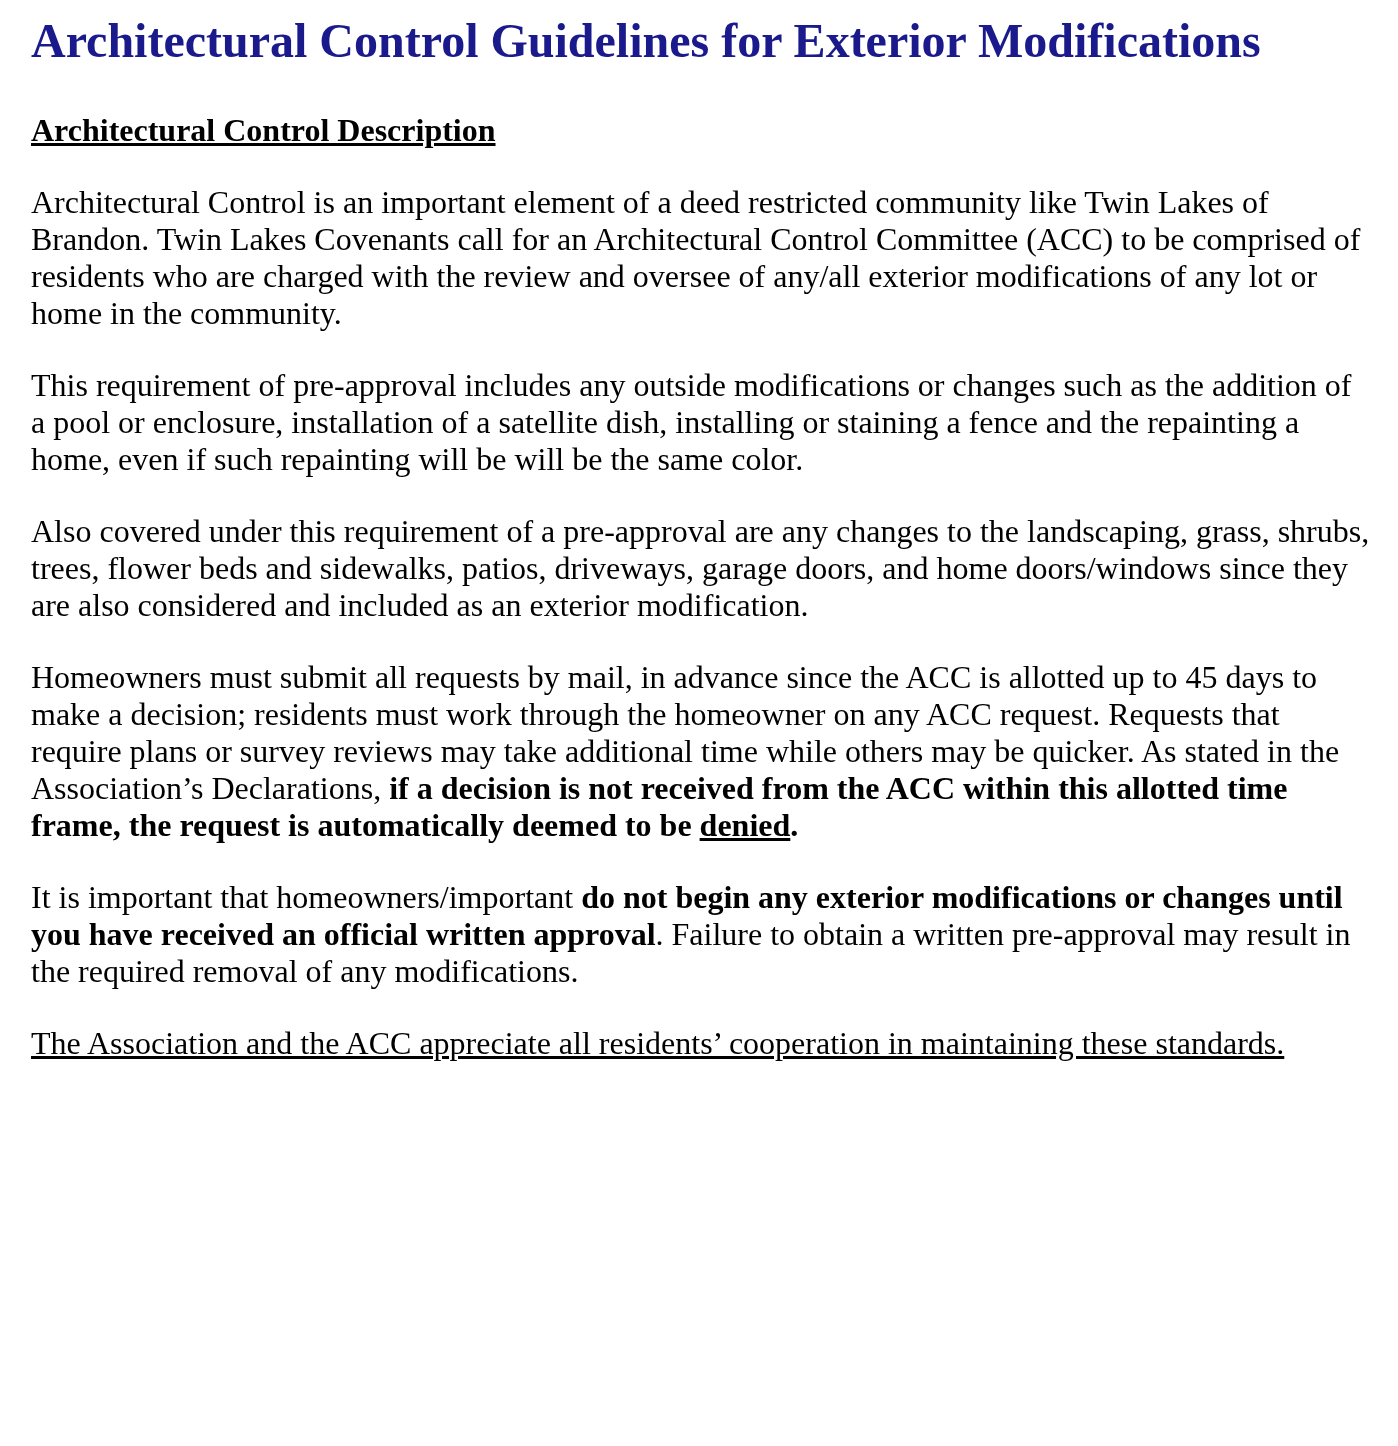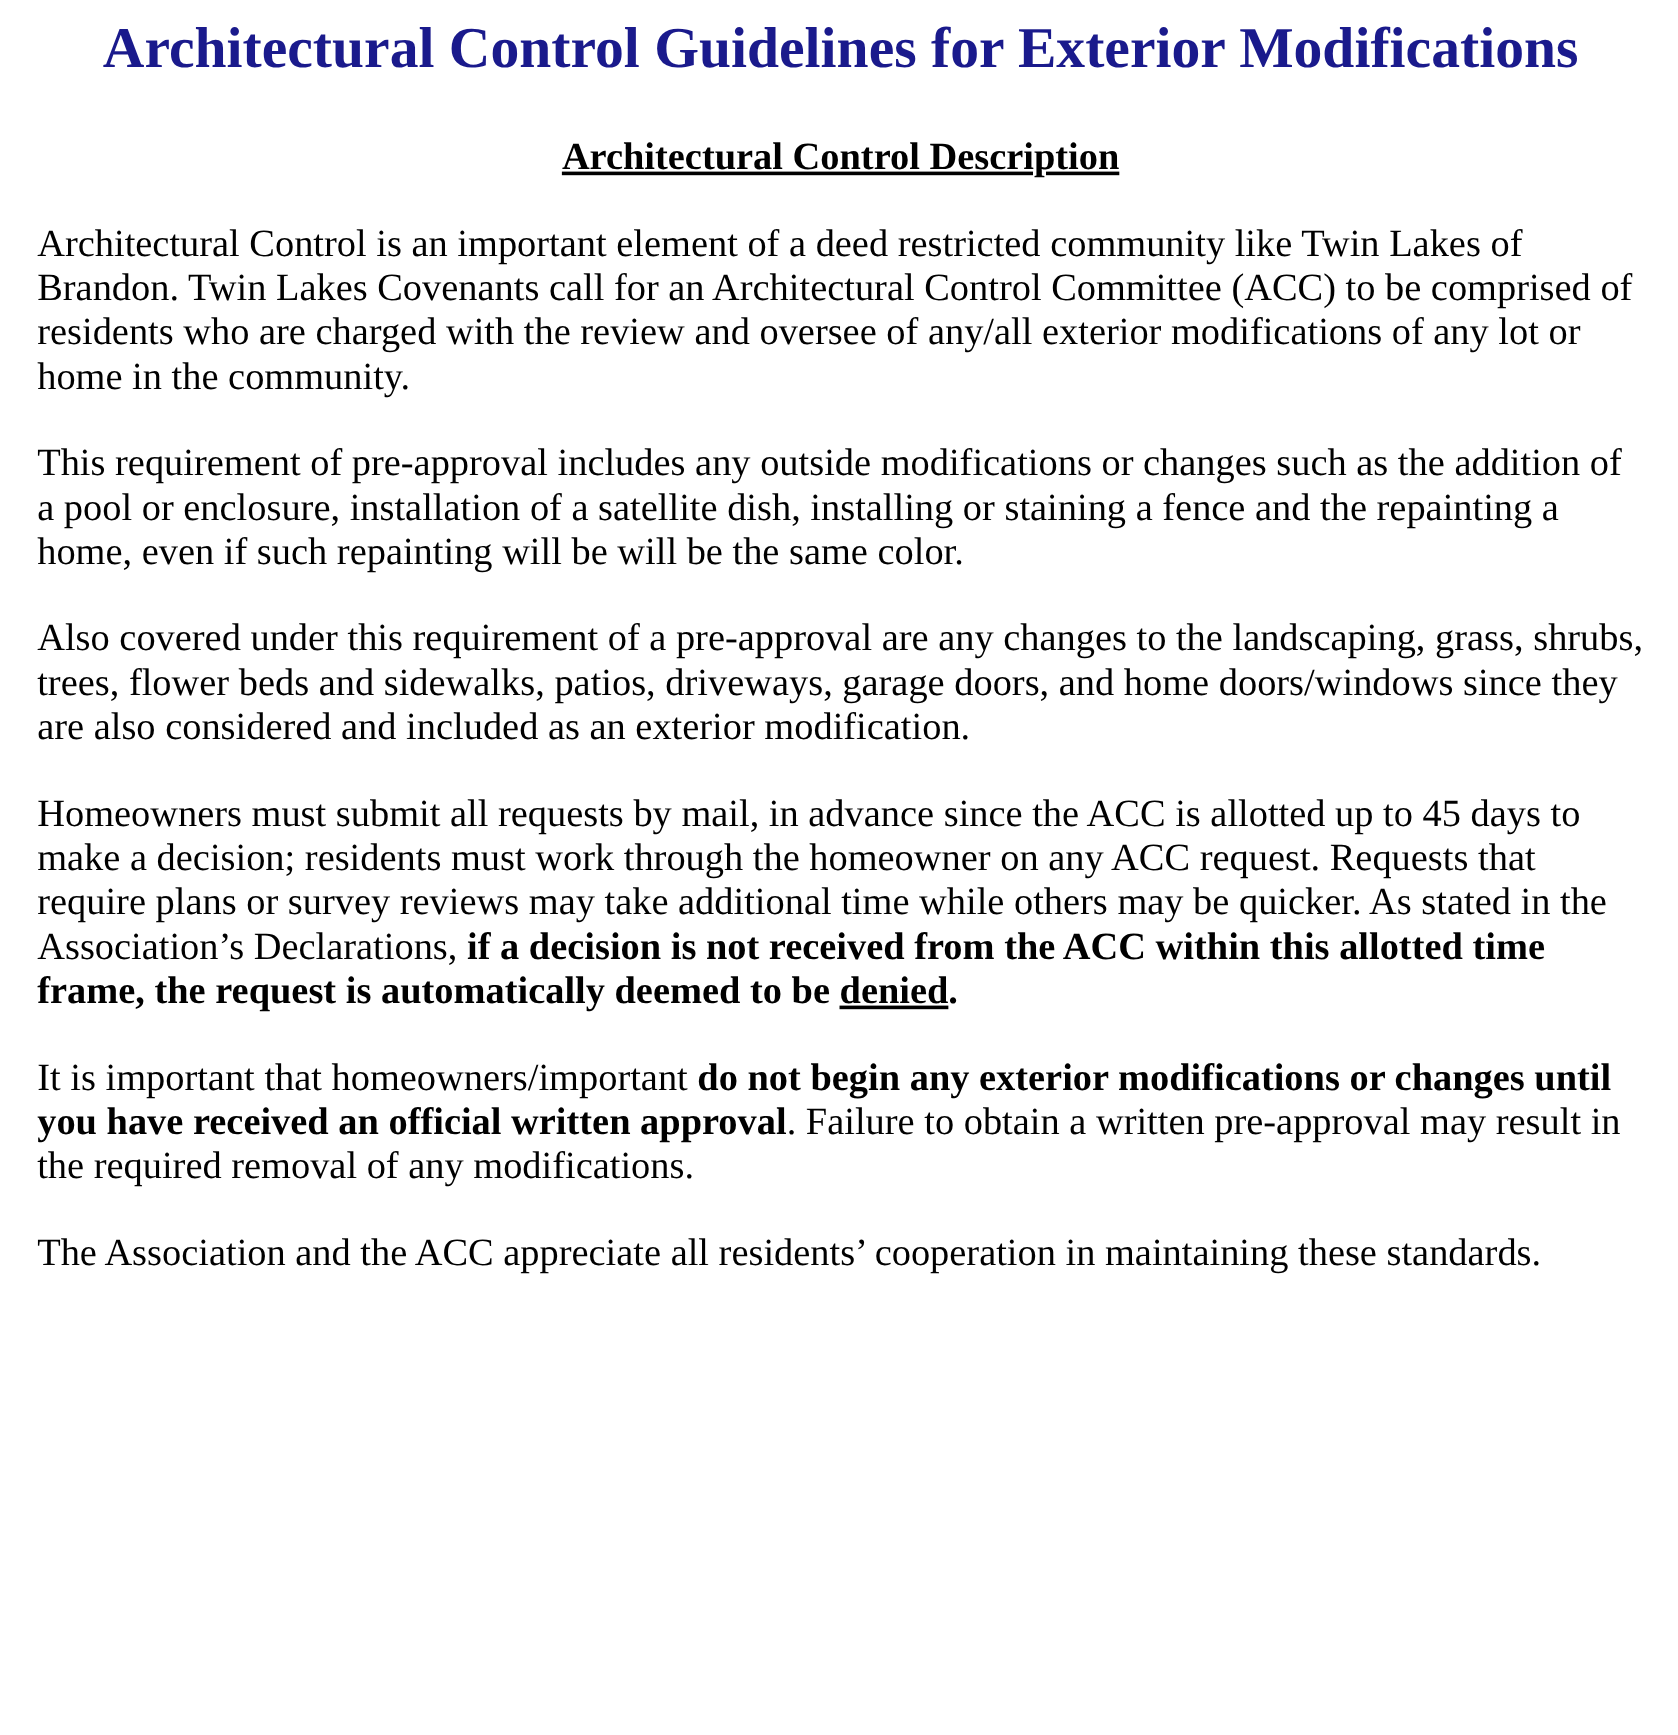--- a/index.html
+++ b/index.html
@@ -16,35 +16,34 @@
     background: var(--color-page-bg);
     padding: 0 28px 20px 31px;
     font-family: "Liberation Serif", "DejaVu Serif", serif;
     font-size: 32px;
     line-height: 37px;
     color: var(--color-body-text);
   }
   h1.doc-title {
     margin: 12px 0 0 0;
     padding: 0;
-    text-align: center;
     font-size: 48px;
     line-height: 58px;
     font-weight: bold;
     color: var(--color-title);
   }
   p { margin: 35px 0; }
-  p.section-heading { margin-top: 42px; font-weight: bold; text-align: center; }
+  p.section-heading { margin-top: 42px; font-weight: bold; }
   .u { text-decoration: underline; }
   .b { font-weight: bold; text-align: right; }
   .warning-para {
     color: var(--color-warning);
     font-weight: bold;
   }
-  .closing-para { margin-bottom: 16px; }
+  .closing-para { margin-bottom: 16px; text-decoration: underline; }
 </style>
 </head>
 <body>
 
 <div class="page">
 
   <h1 class="doc-title">Architectural Control Guidelines for Exterior Modifications</h1>
 
   <p class="section-heading"><span class="u">Architectural Control Description</span></p>
 

